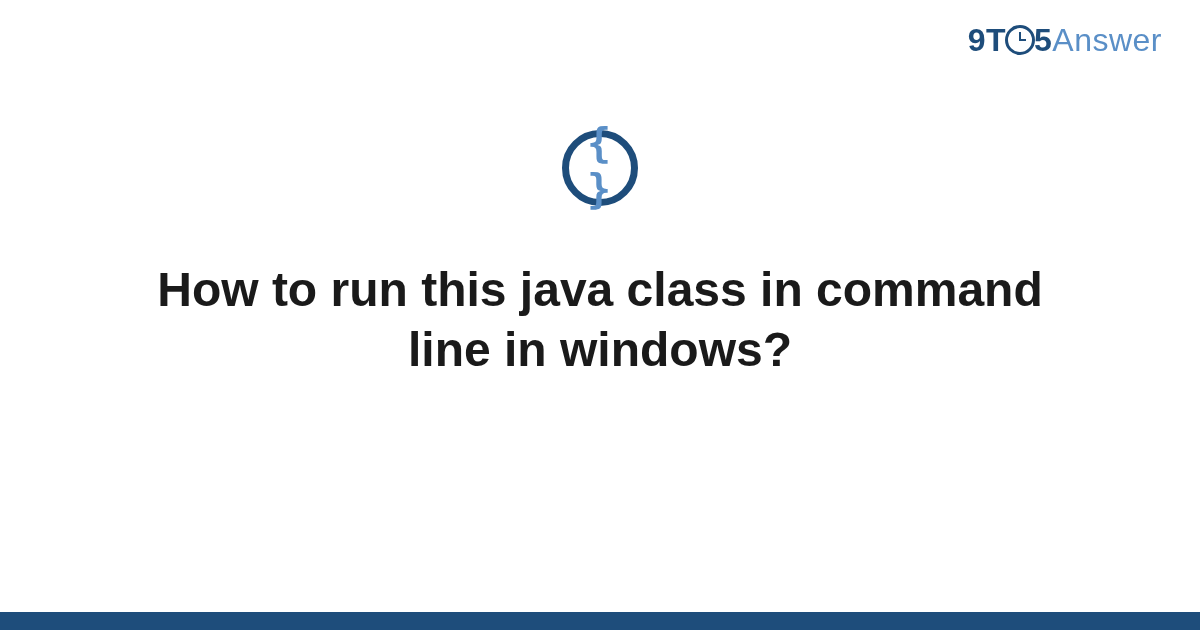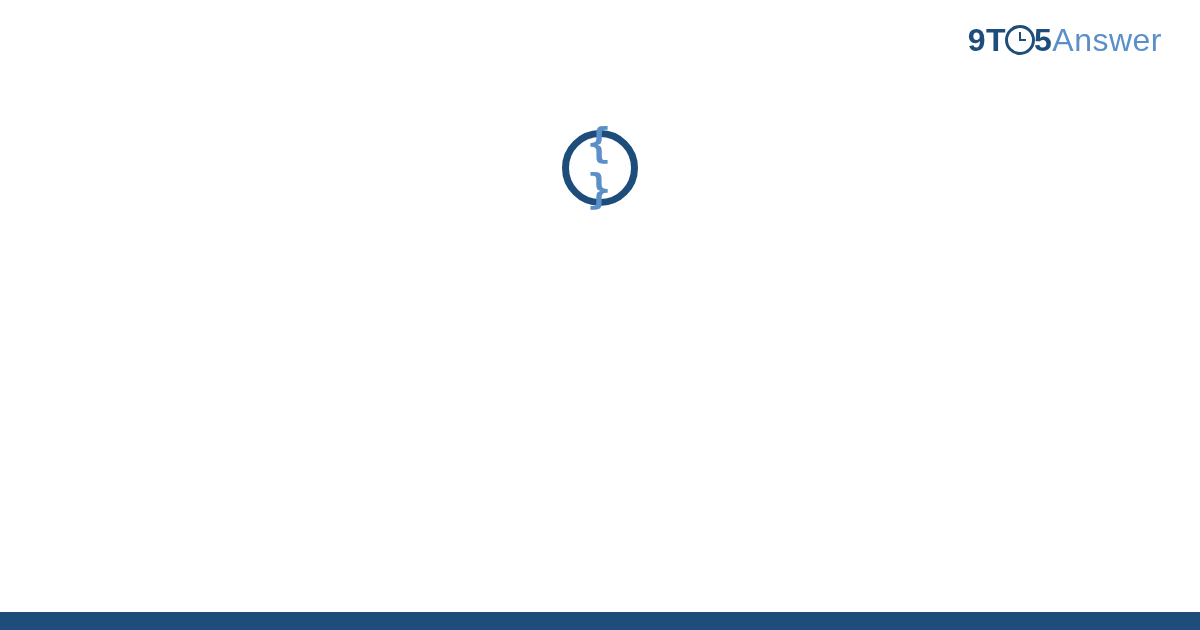--- a/index.html
+++ b/index.html
@@ -116,15 +116,16 @@
 <body>
 
 <div class="logo">
   <span class="nine">9</span><span class="t">T</span><span class="clock"></span><span class="five">5</span><span class="answer">Answer</span>
 </div>
 
 <div class="center-content">
   <div class="topic-icon">
     <span class="braces">{ }</span>
   </div>
+  <h1 class="title">How to run this java class in command line in windows?</h1>
 </div>
 
 <div class="bottom-bar"></div>
 
 </body></html>

